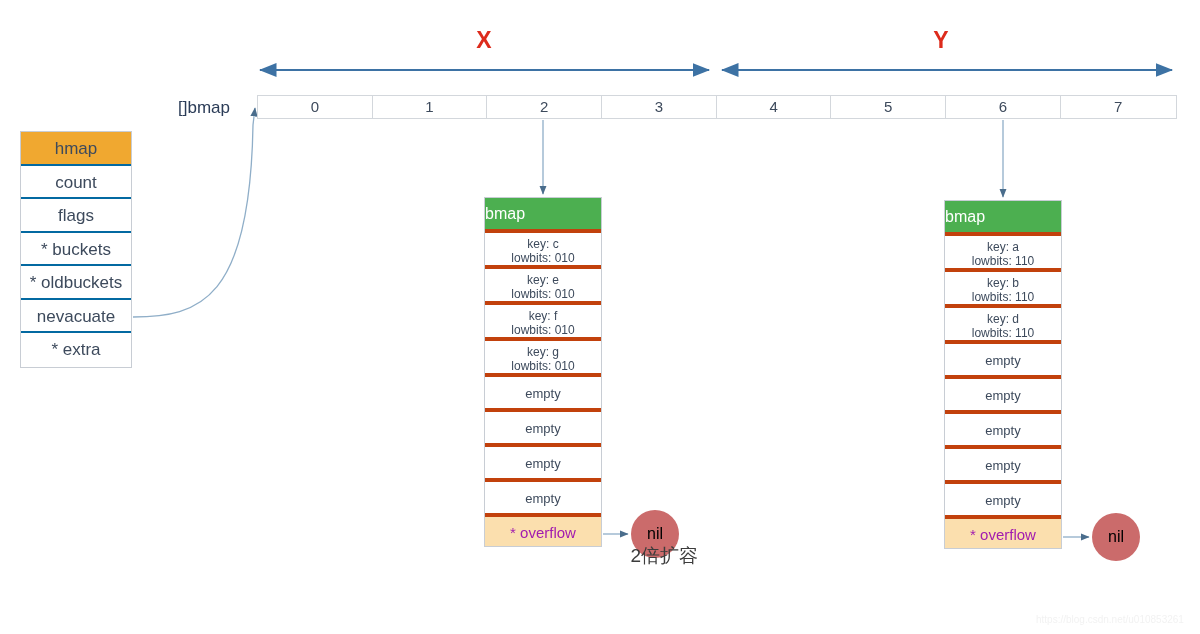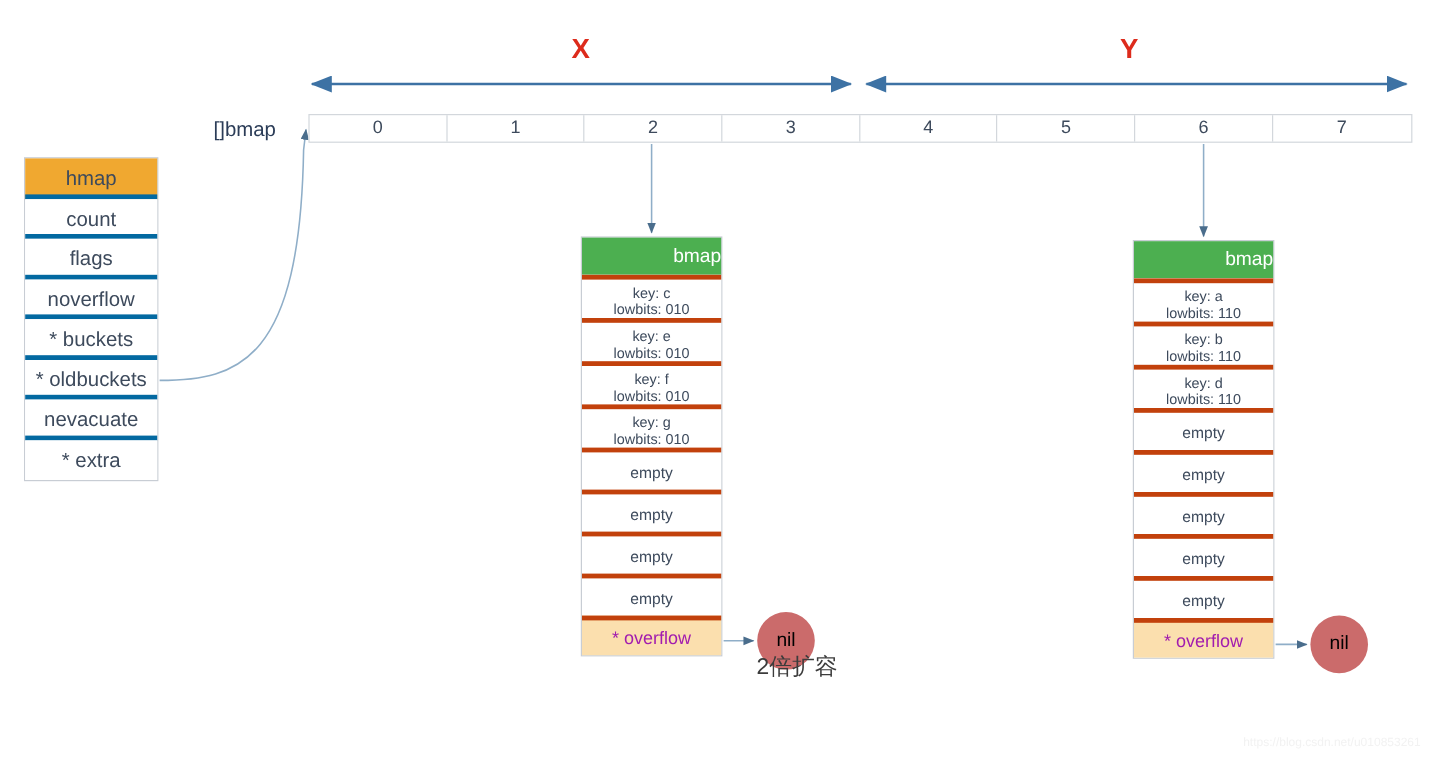--- a/index.html
+++ b/index.html
@@ -37,21 +37,21 @@
     width: 112px;
     border: 1px solid #c8cdd4;
     box-sizing: border-box;
   }
   .hmap-row {
     height: 33.5px;
     line-height: 33.5px;
     text-align: center;
     font-size: 17px;
     color: #3d4a5c;
-    border-bottom: 4px solid #0369a1;
+    border-bottom: 2px solid #0369a1;
     background: #ffffff;
     box-sizing: border-box;
     white-space: nowrap;
   }
   .hmap-row:last-child { border-bottom: none; }
   .hmap-row.header {
     background: #f0a830;
     color: #3d4a5c;
   }
   .hmap-row.highlight {
@@ -113,21 +113,21 @@
     background: #fff;
   }
   #bmap-left  { left: 484px; top: 197px; }
   #bmap-right { left: 944px; top: 200px; }
 
   .bmap-header {
     background: #4caf50;
     color: #ffffff;
     height: 31px;
     line-height: 31px;
-    text-align: right;
+    text-align: left;
     font-size: 16px;
     box-sizing: border-box;
   }
   .slot {
     border-top: 4px solid #c2410c;
     text-align: center;
     font-size: 12px;
     color: #3d4a5c;
     box-sizing: border-box;
     background: #fff;
@@ -230,21 +230,20 @@
 
     <g>
       <line x1="1063" y1="537" x2="1089" y2="537" stroke="#8faec8" stroke-width="1.3" marker-end="url(#arrowThin)"></line>
     </g>
   </svg>
 
   <div class="hmap-box">
     <div class="hmap-row header">hmap</div>
     <div class="hmap-row">count</div>
     <div class="hmap-row">flags</div>
-    <div class="hmap-row">noverflow</div>
     <div class="hmap-row">* buckets</div>
     <div class="hmap-row">* oldbuckets</div>
     <div class="hmap-row">nevacuate</div>
     <div class="hmap-row">* extra</div>
   </div>
 
   <div class="bmap-label">[]bmap</div>
 
   <div class="index-array">
     <div class="index-cell">0</div>

